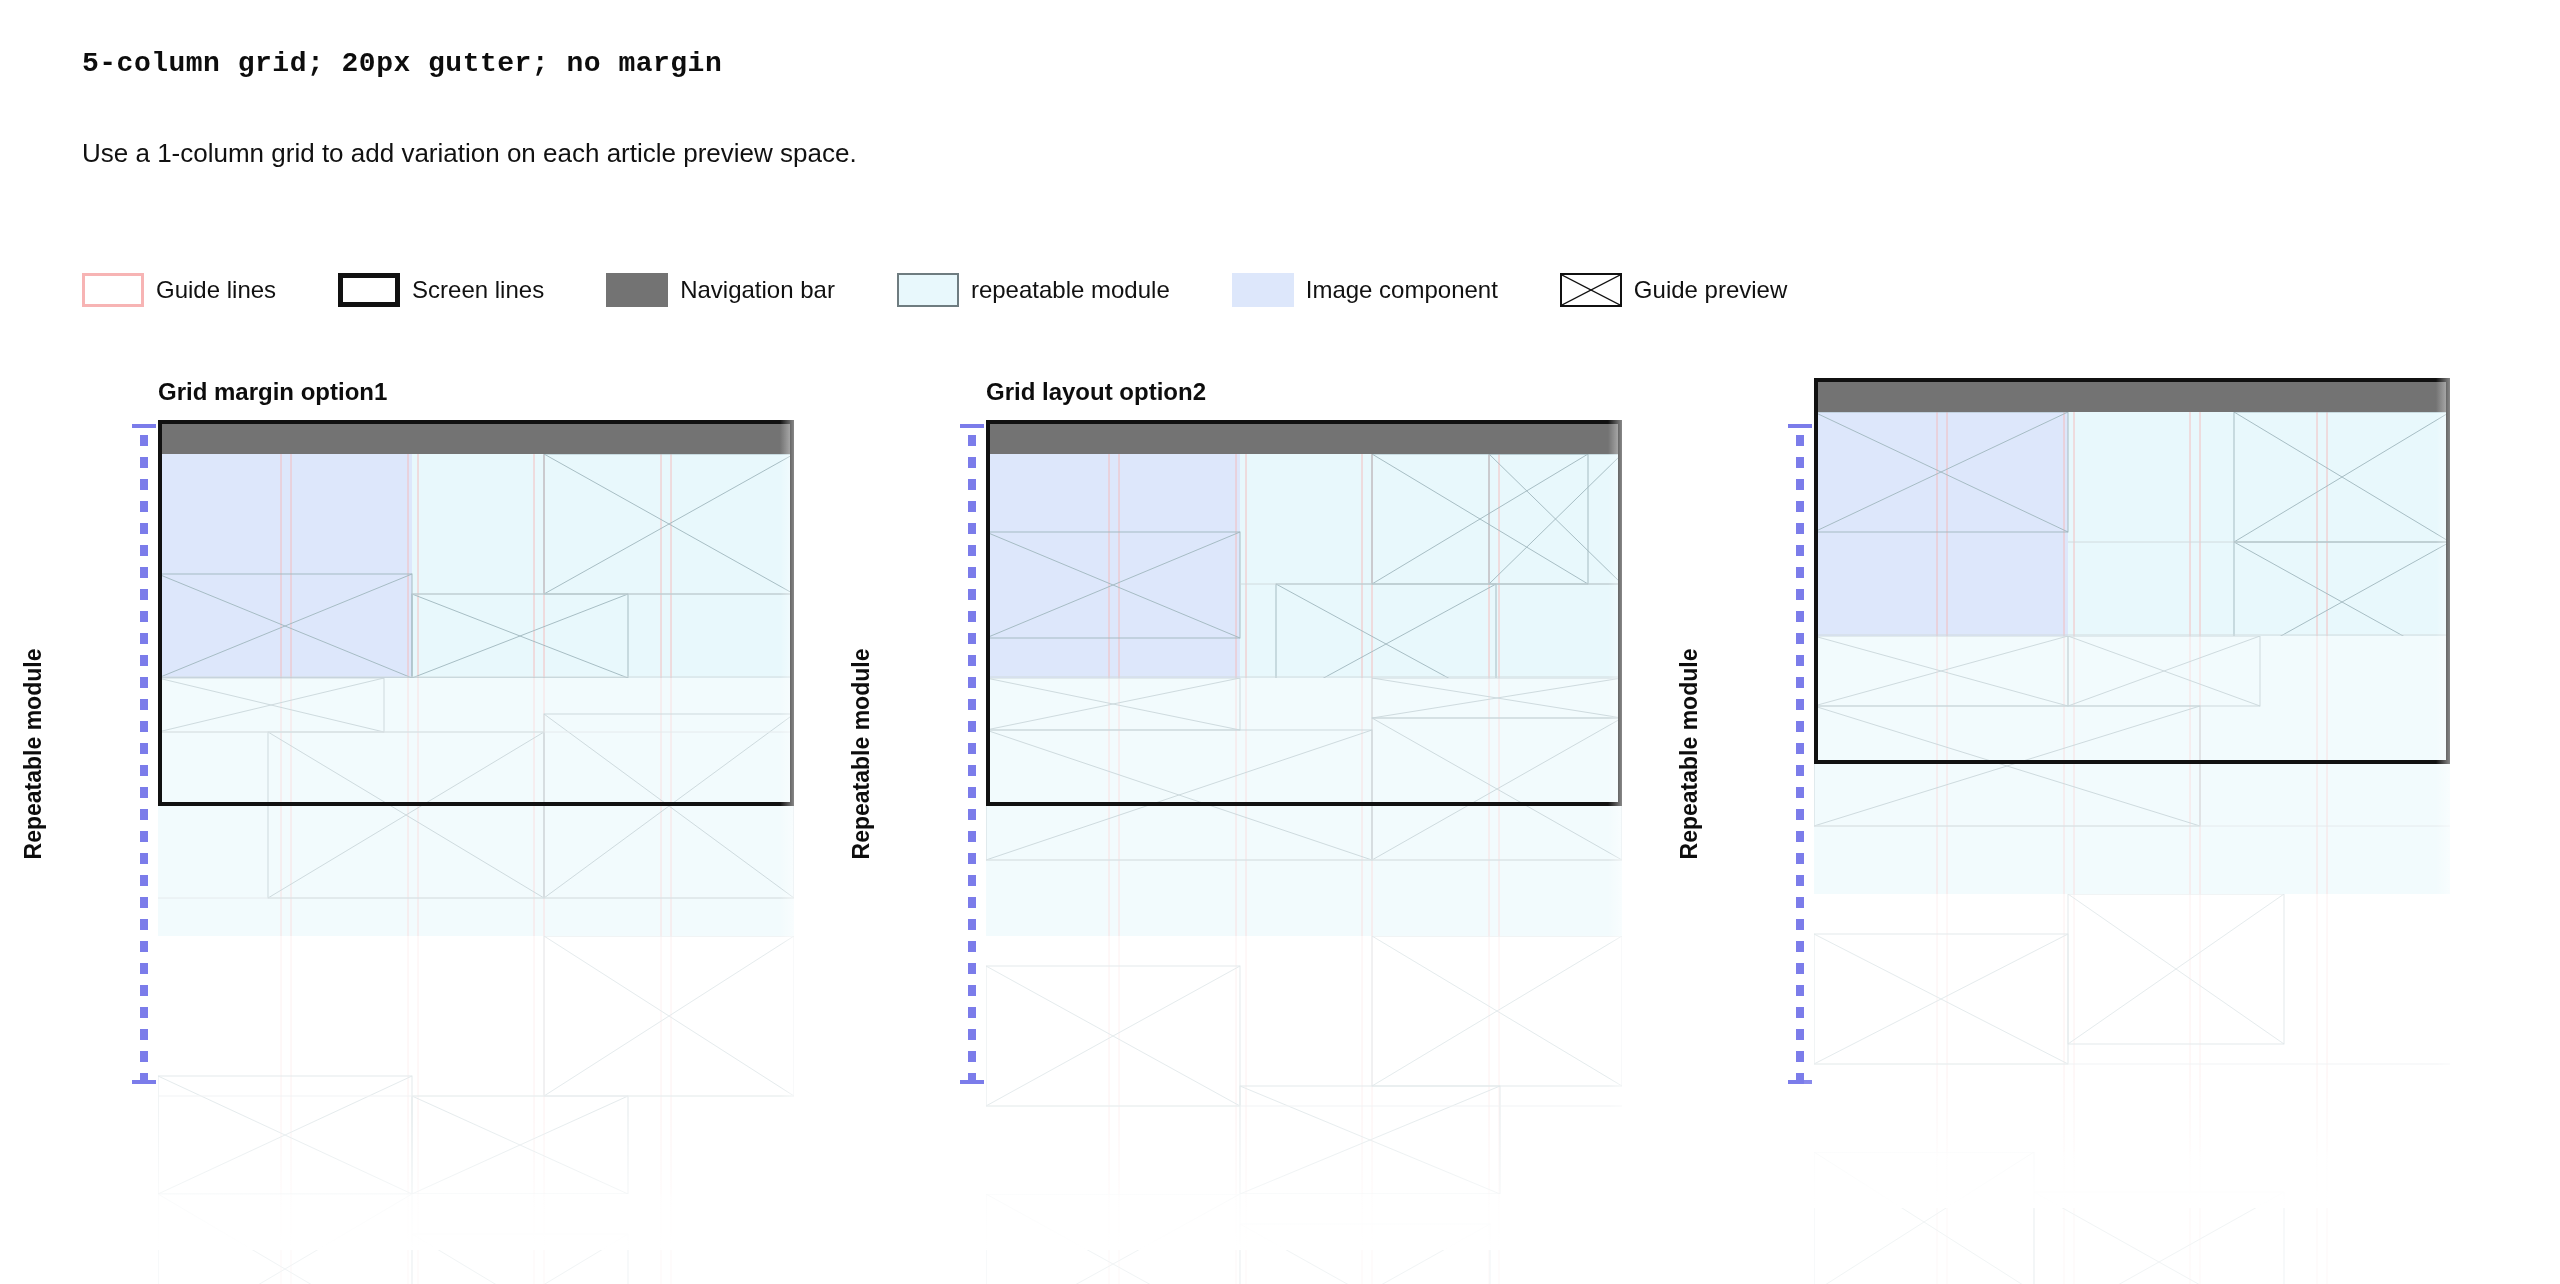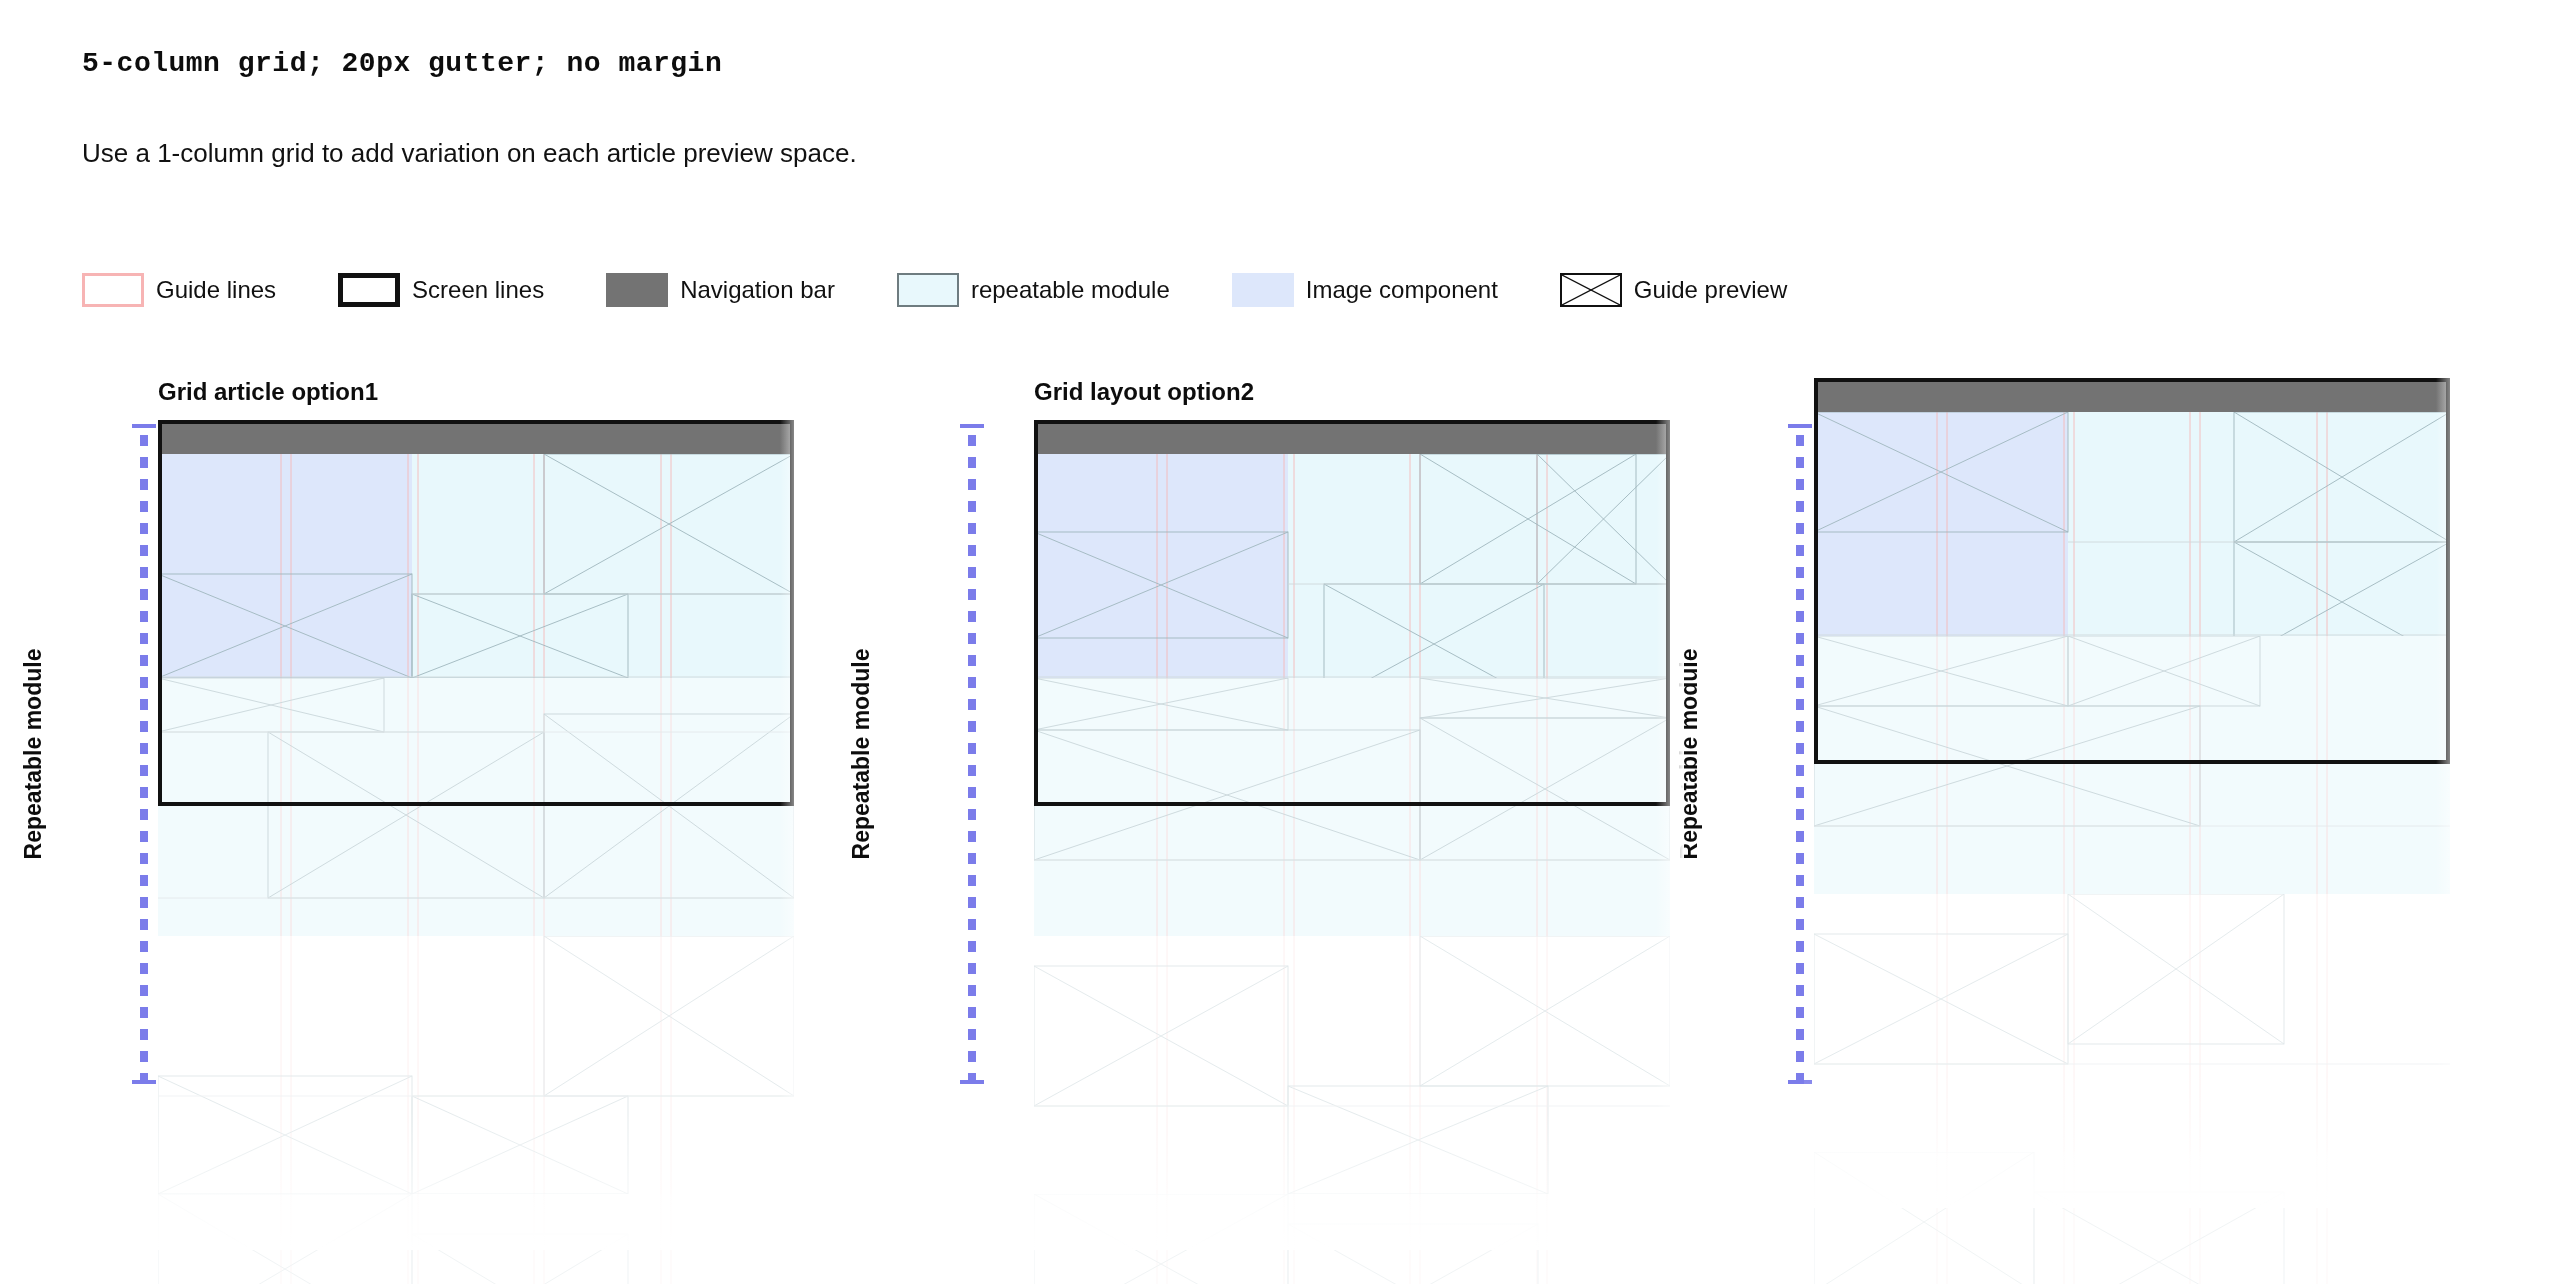--- a/index.html
+++ b/index.html
@@ -65,21 +65,21 @@
   .sw-image   { border: 2px solid #111111; background: #ffffff; }
   .sw-image svg { display:block; width:100%; height:100%; }
 
   
   .panel {
     position: absolute;
     top: 378px;
     width: 700px;
   }
   #panel-0 { left: 158px; }
-  #panel-1 { left: 986px; margin-left: 48px; }
+  #panel-1 { left: 986px; }
   #panel-2 { left: 1814px; }
 
   .panel-title {
     font-size: 24px;
     font-weight: bold;
     color: #0d0d0d;
     margin-bottom: 14px;
     white-space: nowrap;
     height: 28px;
   }
@@ -247,21 +247,21 @@
 </div>
 
 <div class="indicator" id="indicator-2">
   <div class="ind-cap top"></div>
   <div class="ind-line"></div>
   <div class="ind-cap bot"></div>
   <div class="ind-label">Repeatable module</div>
 </div>
 
 <div class="panel" id="panel-0">
-  <div class="panel-title">Grid article option1</div>
+  <div class="panel-title">Grid margin option1</div>
   <div class="stack">
 
     <div class="module m0">
       <svg viewBox="0 0 636 258" preserveAspectRatio="none">
 
         <rect x="0" y="34" width="254" height="224" fill="#dde7fb"></rect>
 
         <g stroke="#f7b4b4" stroke-width="1" opacity="0.85">
           <line x1="123" y1="34" x2="123" y2="258"></line>
             <line x1="133" y1="34" x2="133" y2="258"></line>

